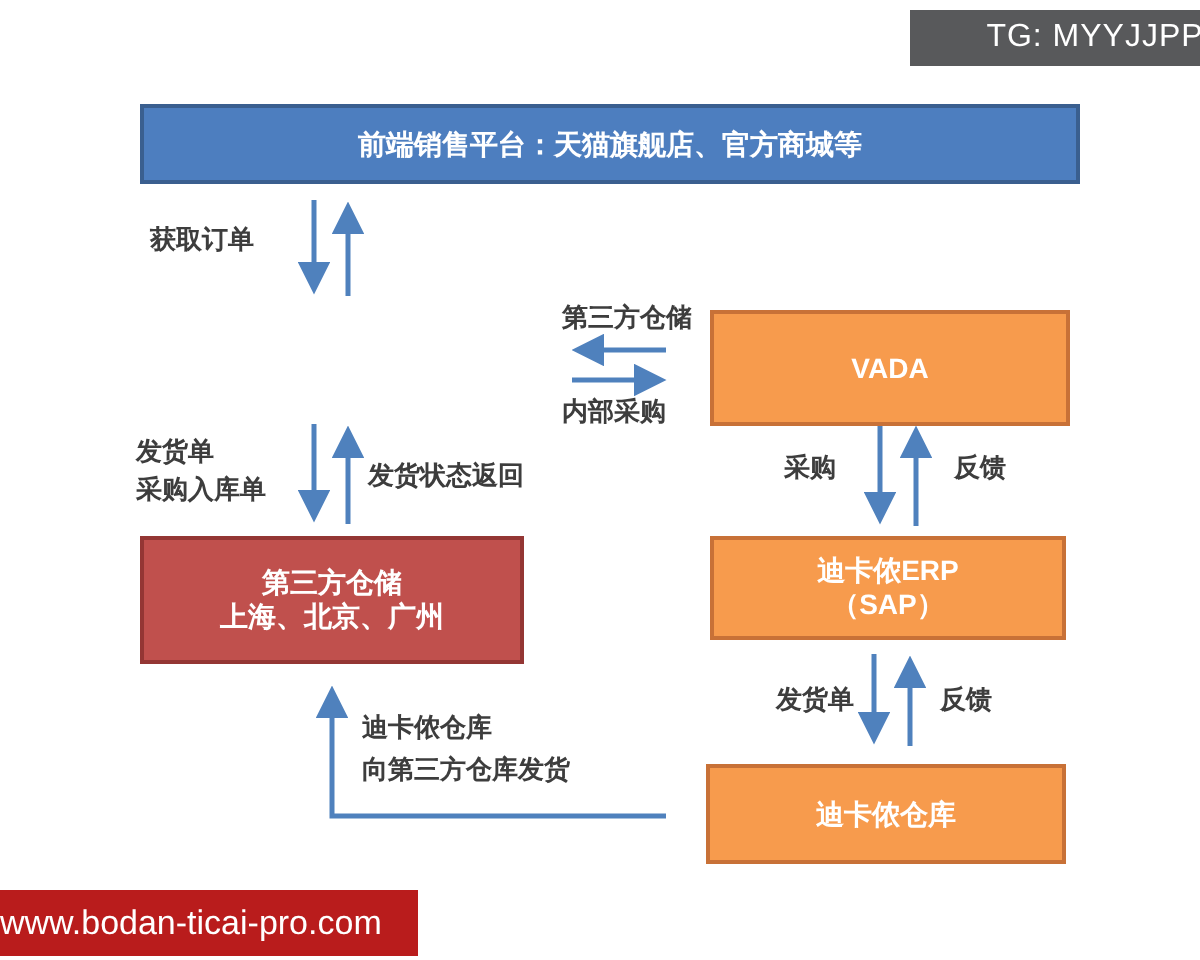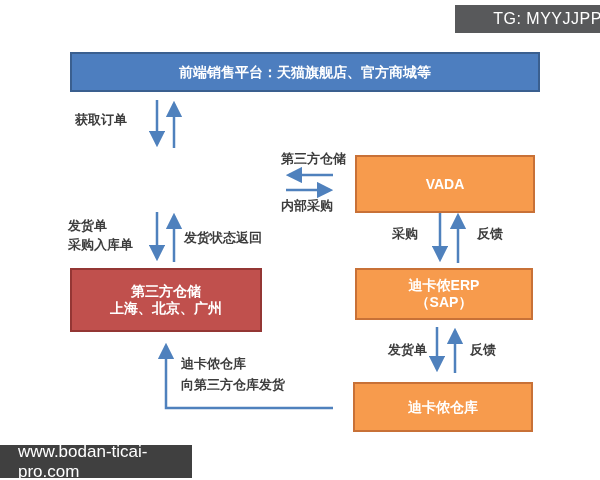--- a/index.html
+++ b/index.html
@@ -38,24 +38,24 @@
 
   .tg-badge {
     position:absolute; left:455px; top:5px;
     width:137px; height:28px;
     background:#58595b; color:#ffffff;
     display:flex; align-items:center; justify-content:center;
     font-size:16px; letter-spacing:0.5px;padding-left:24px;
   }
   .watermark {
     position:absolute; left:0; top:445px;
-    width:192px; height:33px;
-    background:#404040; color:#ffffff;
+    width:209px; height:33px;
+    background:#b91c1c; color:#ffffff;
     display:flex; align-items:center;
-    padding-left:18px; box-sizing:border-box;
+    box-sizing:border-box;
     font-size:17px;
   }
 </style>
 </head>
 <body>
 
 <div class="canvas">
 
   <svg class="arrow-layer" width="600" height="480" viewBox="0 0 600 480">
     <defs>

